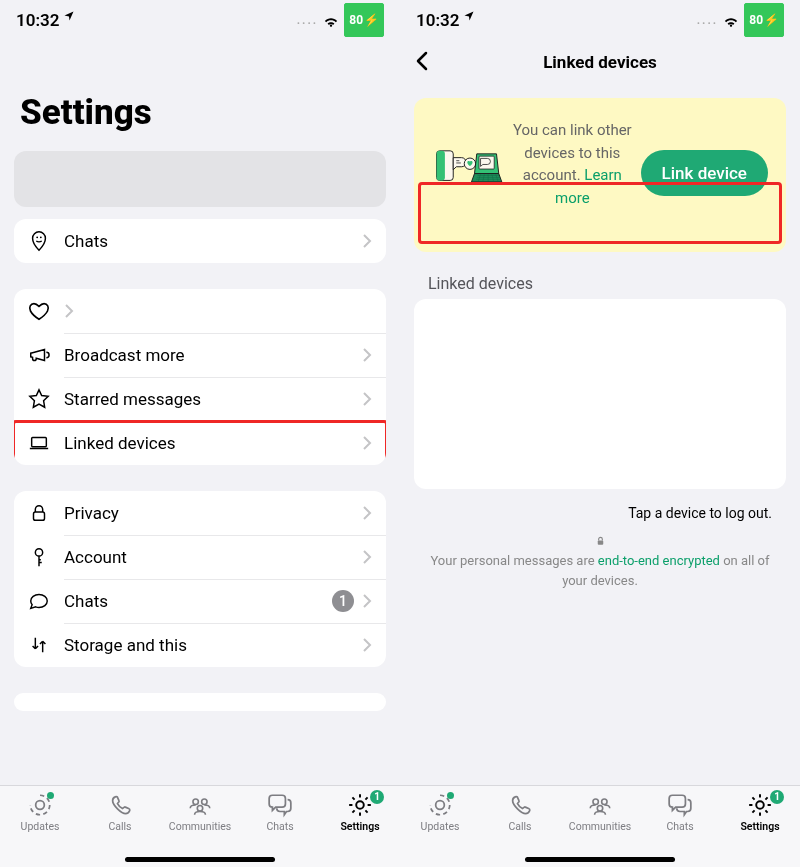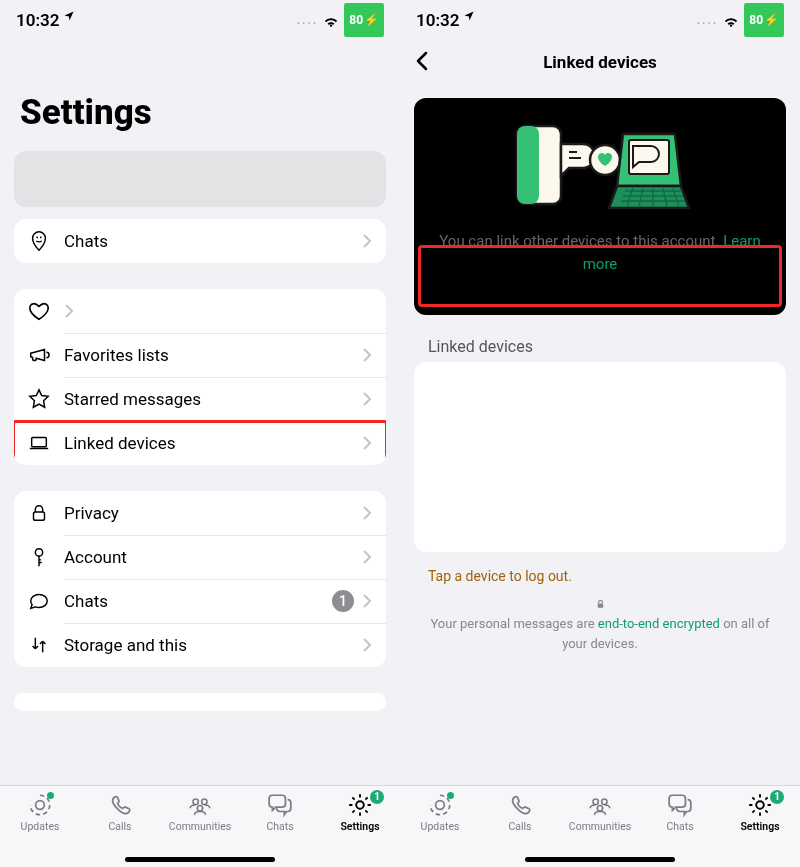--- a/index.html
+++ b/index.html
@@ -26,28 +26,28 @@
   .row .label { flex: 1; font-size: 17px; }
   .row .chev { color: #c4c4c6; }
   .row .badge { background: #8e8e92; color: #fff; border-radius: 12px; min-width: 22px; height: 22px; display: flex; align-items: center; justify-content: center; font-size: 14px; margin-right: 8px; font-weight: 500; }
 
   .highlight-red { border: 3px solid #ef2726; border-radius: 4px; position: absolute; pointer-events: none; z-index: 10; }
 
   
   .header2 { height: 44px; display: flex; align-items: center; justify-content: center; position: relative; }
   .header2 .back { position: absolute; left: 14px; font-size: 28px; line-height: 1; }
   .header2 .title { font-size: 17px; font-weight: 700; }
-  .card { background: #000000; border-radius: 12px; margin: 14px 14px 0 14px; padding: 18px 18px 22px 18px; display: flex; flex-direction: column; align-items: center; }
+  .card { background: #fef9c3; border-radius: 12px; margin: 14px 14px 0 14px; padding: 18px 18px 22px 18px; display: flex; align-items: center; }
   .illus { width: 190px; height: 100px; margin-bottom: 14px; }
   .info-text { font-size: 15px; color: #666; text-align: center; line-height: 1.5; margin-bottom: 18px; }
   .info-text .link { color: #0b9f6a; }
   .link-btn { width: 100%; height: 46px; background: #1fa974; color: #fff; border: none; border-radius: 28px; font-size: 17px; font-weight: 500; }
   .section-label { font-size: 16px; color: #55555a; padding: 22px 28px 6px 28px; }
   .device-list { background: #fff; border-radius: 12px; margin: 0 14px; height: 190px; }
-  .tap-log { color: #a16207; font-size: 14px; text-align: left; padding: 16px 28px 14px 28px; }
+  .tap-log { color: #000000; font-size: 14px; text-align: right; padding: 16px 28px 14px 28px; }
   .enc-note { color: #888; font-size: 13px; text-align: center; padding: 0 28px; line-height: 1.5; display: flex; justify-content: center; align-items: flex-start; gap: 4px; flex-wrap: wrap; }
   .enc-note .link2 { color: #0b9f6a; }
   .lock-mini { display: inline-block; vertical-align: middle; }
 
   
   .tabbar { position: absolute; bottom: 0; left: 0; right: 0; height: 82px; background: rgba(247,247,249,0.96); border-top: 1px solid #d8d8dc; display: flex; justify-content: space-around; padding-top: 6px; }
   .tab { display: flex; flex-direction: column; align-items: center; gap: 2px; font-size: 10.5px; color: #7d7d82; position: relative; width: 72px; }
   .tab.active { color: #000; font-weight: 600; }
   .tab svg { width: 28px; height: 26px; }
   .tab .pill { position: absolute; top: -2px; right: 12px; background: #1fa974; color: #fff; font-size: 10px; font-weight: 700; border-radius: 8px; padding: 0 4px; line-height: 14px; min-width: 14px; text-align: center; }
@@ -108,21 +108,21 @@
       <svg class="chev" width="10" height="16" viewBox="0 0 10 16">
           <path fill="none" stroke="#c4c4c6" stroke-width="2" d="M2 2l6 6-6 6"></path>
         </svg>
     </div>
     <div class="row">
       <span class="icon">
           <svg viewBox="0 0 24 24" width="22" height="22">
             <path fill="none" stroke="#000" stroke-width="1.6" d="M3 10v4l2 .5V16a2 2 0 0 0 4 0v-.5L18 18V6L5 9.5 3 10zM20 9a3 3 0 0 1 0 6"></path>
           </svg>
         </span>
-      <span class="label">Favorites lists</span>
+      <span class="label">Broadcast more</span>
       <svg class="chev" width="10" height="16" viewBox="0 0 10 16">
           <path fill="none" stroke="#c4c4c6" stroke-width="2" d="M2 2l6 6-6 6"></path>
         </svg>
     </div>
     <div class="row">
       <span class="icon">
           <svg viewBox="0 0 24 24" width="22" height="22">
             <path fill="none" stroke="#000" stroke-width="1.6" d="M12 2l2.9 6.2L22 9l-5 4.8L18.2 21 12 17.5 5.8 21 7 13.8 2 9l7.1-.8z"></path>
           </svg>
         </span>
@@ -295,20 +295,21 @@
           <line x1="168" y1="72" x2="174" y2="90"></line>
       </g>
 
       <path d="M128 30 h18 a8 8 0 0 1 0 16 h-12 l-6 5 z" fill="#fcf8ed" stroke="#1a1a1a" stroke-width="2"></path>
     </svg>
 
     <p class="info-text">
       <span>You can link other devices to this account. </span><span class="link">Learn more</span>
     </p>
 
+    <button class="link-btn">Link device</button>
 
     <div class="highlight-red" style="left:4px; right:4px; bottom:8px; height:62px;"></div>
   </div>
 
   <div class="section-label">Linked devices</div>
   <div class="device-list"></div>
 
   <div class="tap-log">Tap a device to log out.</div>
   <div class="enc-note">
     <svg class="lock-mini" width="11" height="12" viewBox="0 0 24 24">

